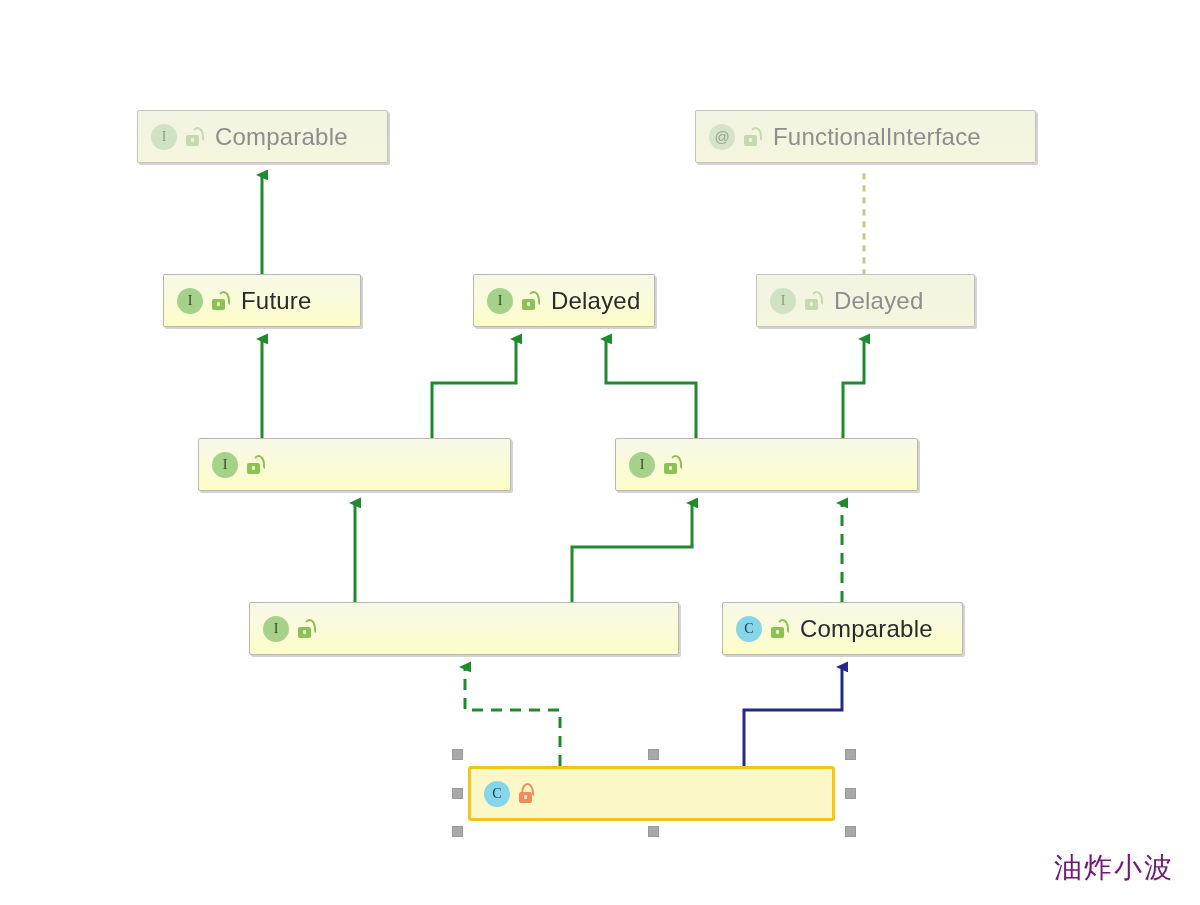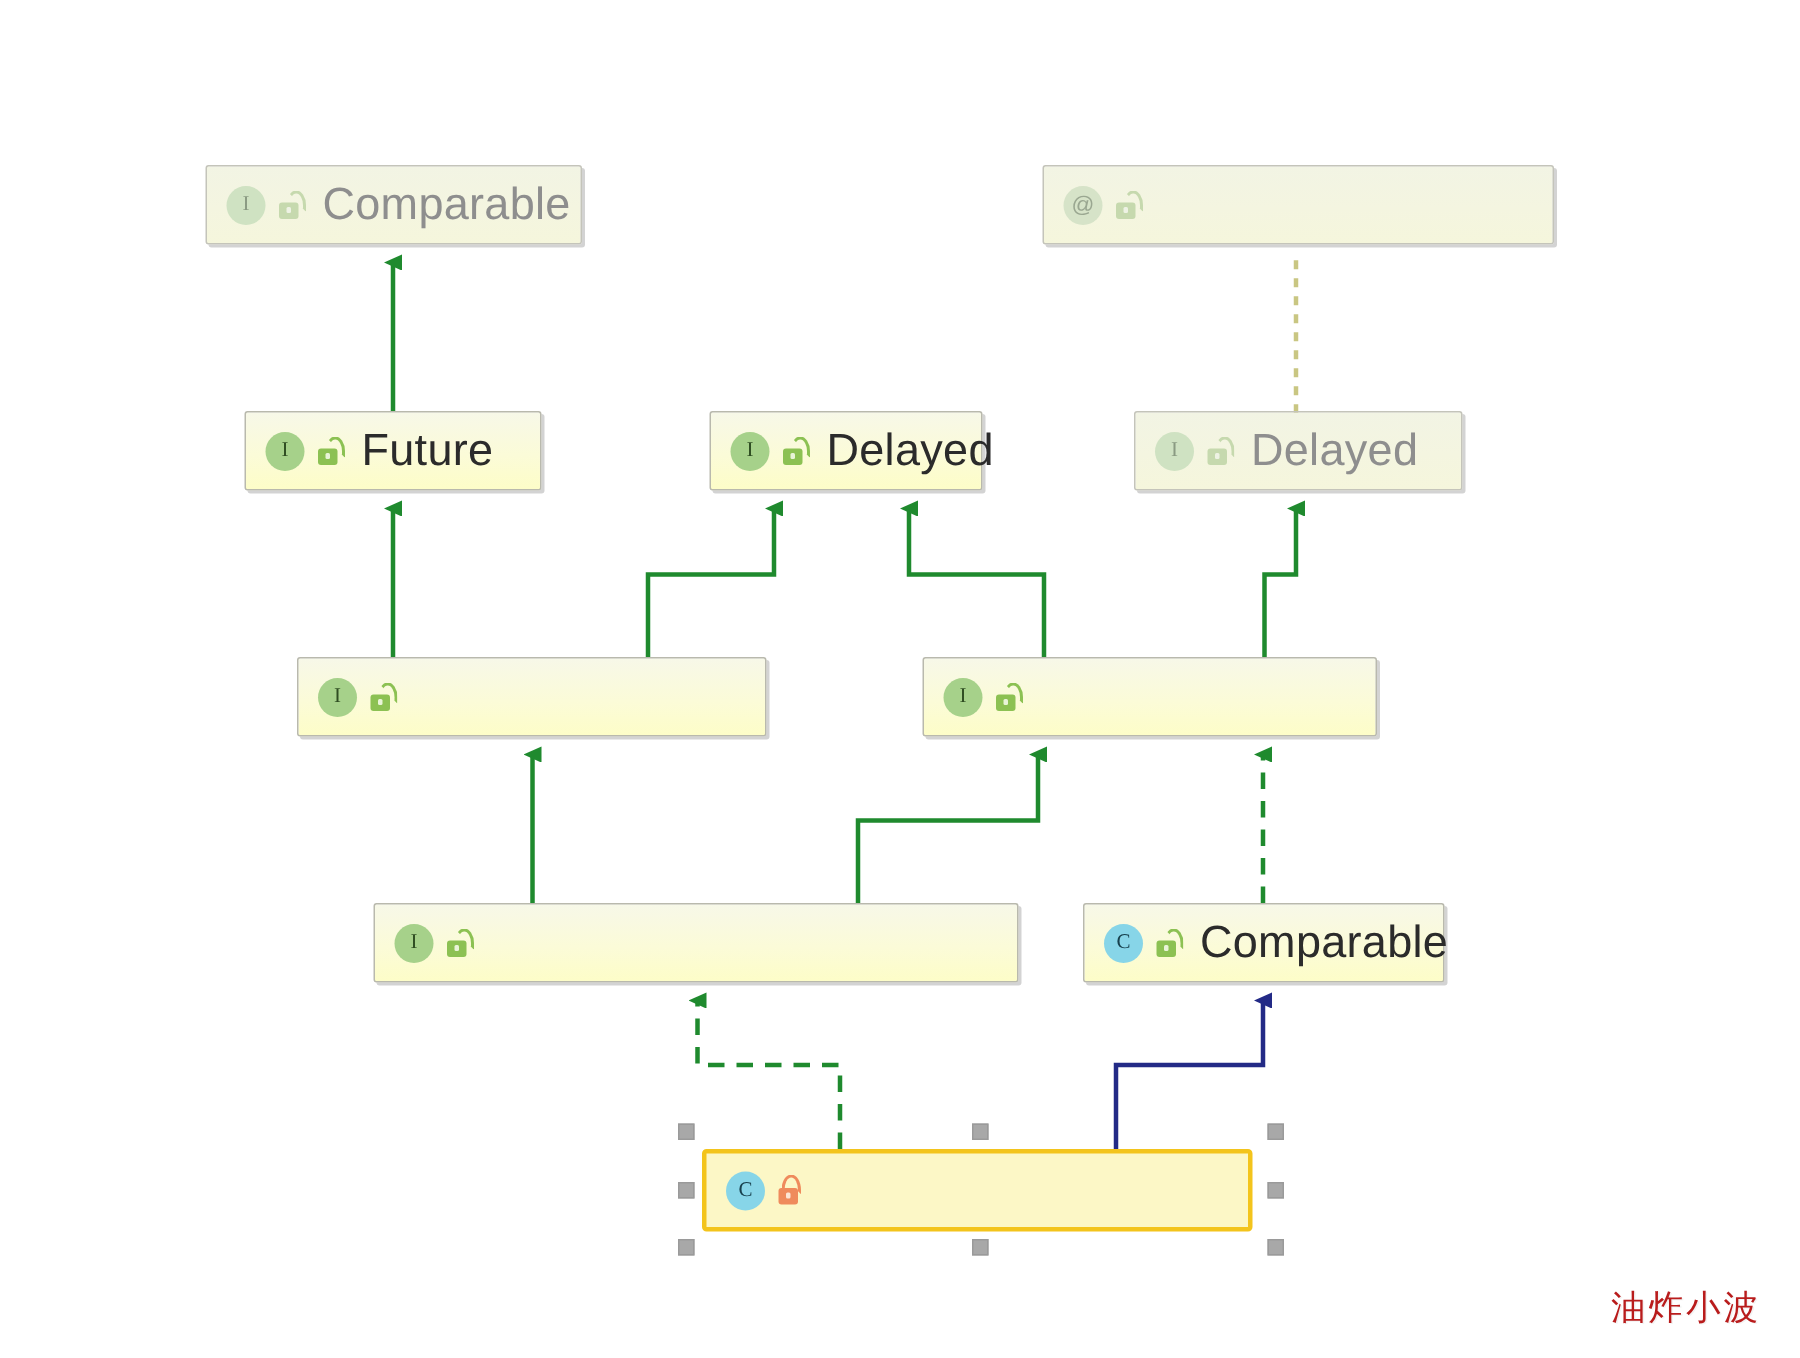--- a/index.html
+++ b/index.html
@@ -39,21 +39,21 @@
     background: linear-gradient(180deg, #f7f8e8 0%, #fbfbd8 55%, #fdfdc8 100%);
     box-shadow: 2px 2px 0 rgba(120,120,120,0.33);
     padding: 0 16px 0 13px;
     white-space: nowrap;
   }
   .node.dim {
     background: linear-gradient(180deg, #f2f4e4 0%, #f4f5e0 55%, #f5f6dc 100%);
     border-color: #c4c4ba;
   }
   .node .label {
-    font-size: 30px;
+    font-size: 24px;
     color: #2b2b2b;
     letter-spacing: 0.2px;
     line-height: 1;
     text-align: right;
   }
   .node.dim .label { color: #8e8e8e; }
 
   
   .kind {
     width: 26px;
@@ -143,22 +143,22 @@
     background: #a8a8a8;
     border: 1px solid #9a9a9a;
     box-sizing: border-box;
   }
 
   
   #watermark {
     position: absolute;
     right: 26px;
     bottom: 18px;
-    font-size: 23px;
-    color: #b91c1c;
+    font-size: 28px;
+    color: #701a75;
     letter-spacing: 2px;
     text-shadow: 1px 1px 0 #f3f3f3;
     user-select: none;
   }
 </style>
 </head>
 <body>
 
 <div id="canvas">
 
@@ -213,20 +213,21 @@
       </span>
     <span class="label">Comparable</span>
   </div>
 
   <div class="node dim" style="left:695px; top:110px; width:341px; height:53px;">
     <span class="kind anno">@</span>
     <span class="lock">
         <span class="shackle"></span>
         <span class="body"></span>
       </span>
+    <span class="label">FunctionalInterface</span>
   </div>
 
   <div class="node" style="left:163px; top:274px; width:198px; height:53px;">
     <span class="kind iface">I</span>
     <span class="lock">
         <span class="shackle"></span>
         <span class="body"></span>
       </span>
     <span class="label">Future</span>
   </div>

